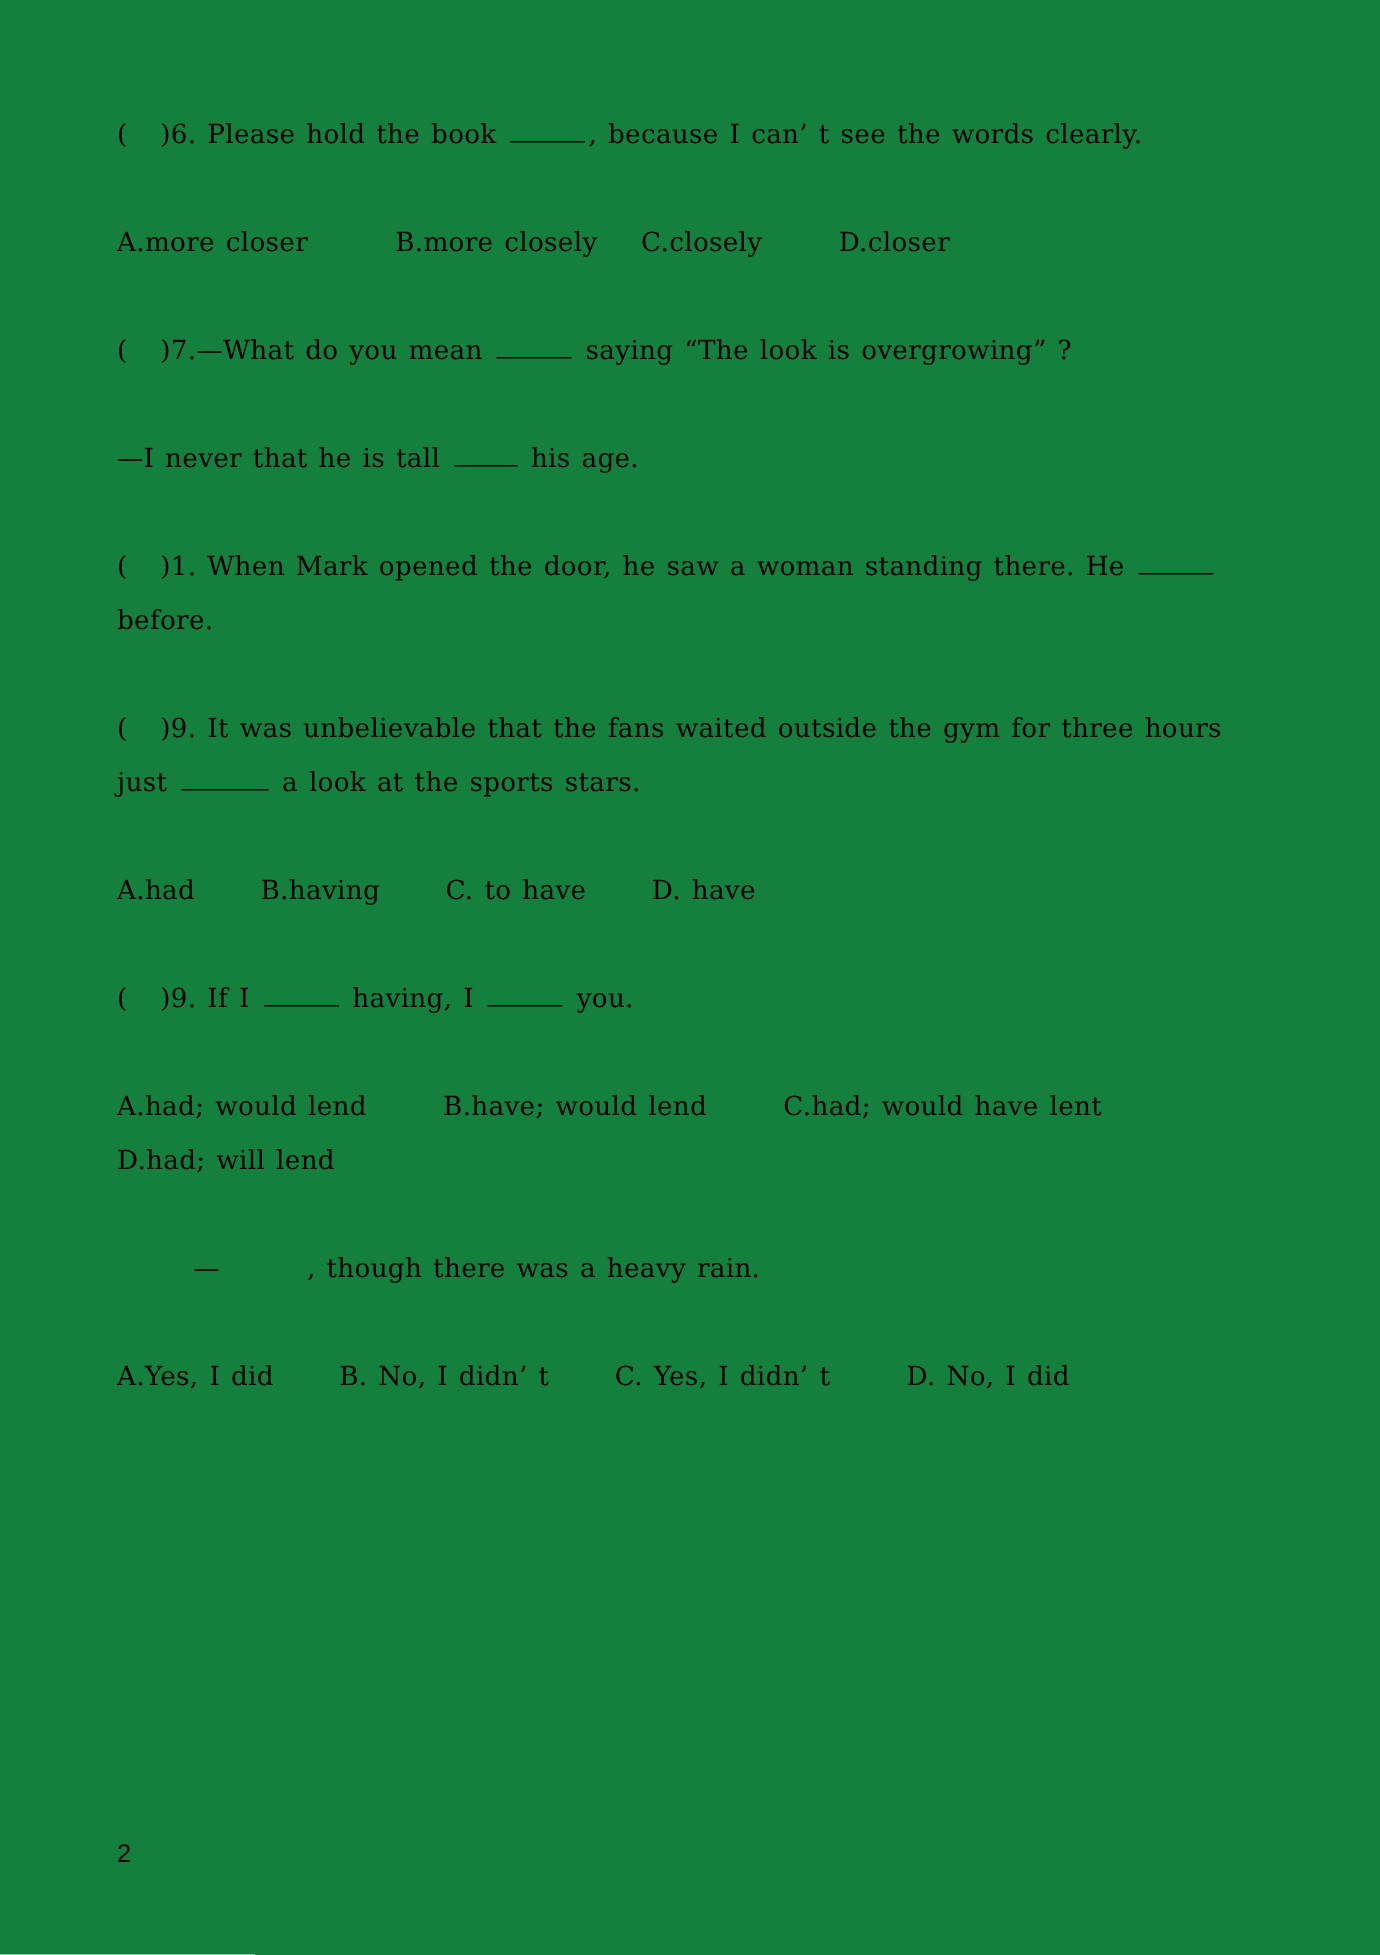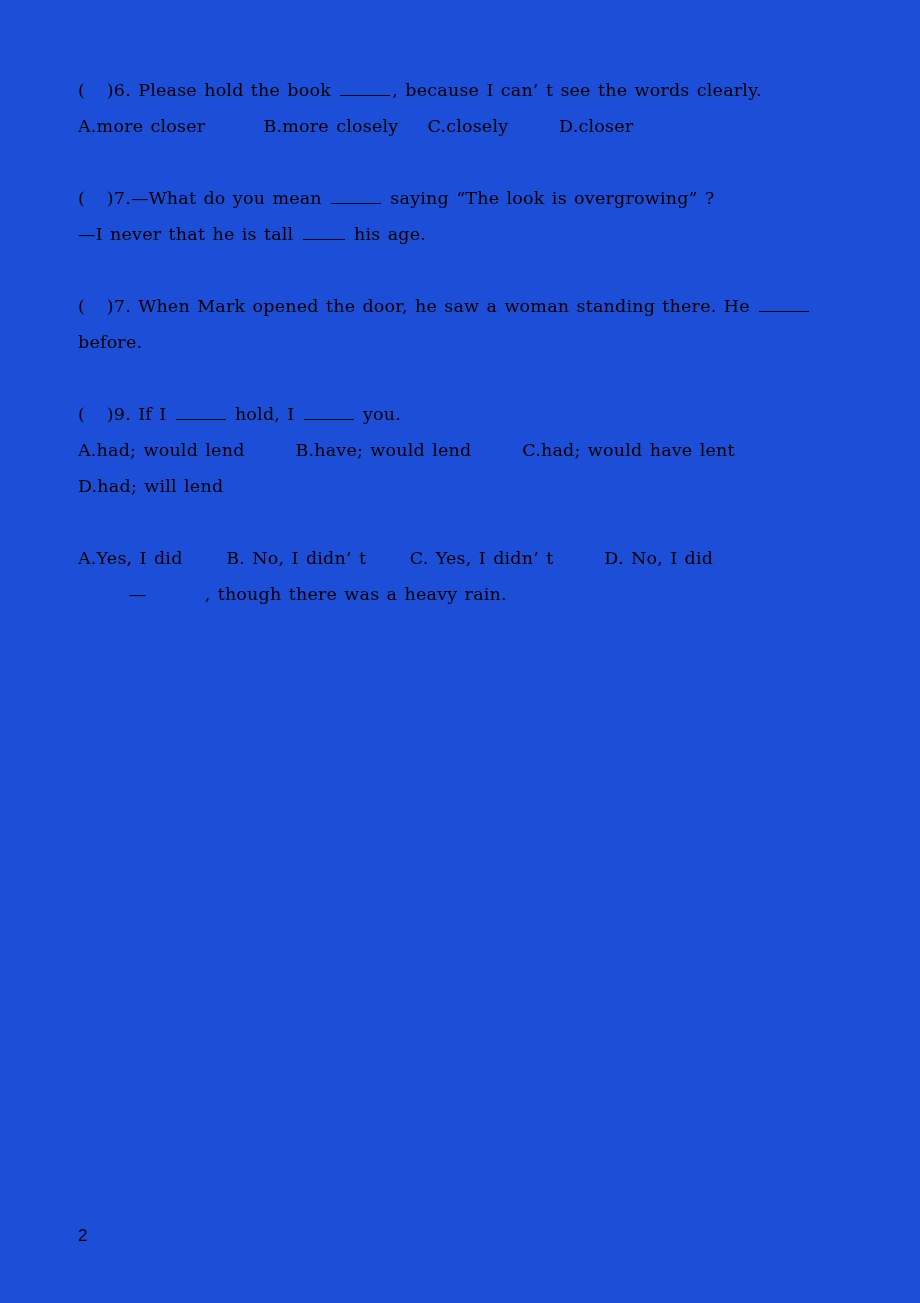--- a/index.html
+++ b/index.html
@@ -5,21 +5,21 @@
   html, body {
     margin: 0;
     padding: 0;
     background: #ffffff;
   }
 
   .page {
     position: relative;
     width: 920px;
     height: 1303px;
-    background: #1d4ed8;
+    background: #15803d;
     overflow: hidden;
     font-family: "DejaVu Serif", "Liberation Serif", serif;
     color: #000000;
   }
 
   
   .doc-body {
     position: absolute;
     left: 78px;
     top: 72px;
@@ -39,20 +39,21 @@
     letter-spacing: 0.2px;
     word-spacing: 1.5px;
     text-align: left;
     white-space: pre-wrap;
     font-family: "DejaVu Serif", "Liberation Serif", serif;
     color: #000000;
   }
 
   
   .para + .para {
+    margin-top: 36px;
   }
 
   .q-block + .q-block {
     margin-top: 36px;
   }
 
   .blank {
     display: inline-block;
     border-bottom: 1.3px solid #000000;
     vertical-align: baseline;
@@ -85,31 +86,35 @@
       <p class="para"><span>(   )6. Please hold the book </span><span class="blank w-md"></span><span>, because I can’ t see the words clearly.</span></p>
       <p class="para">A.more closer        B.more closely    C.closely       D.closer</p>
     </div>
 
     <div class="q-block">
       <p class="para"><span>(   )7.—What do you mean </span><span class="blank w-md"></span><span> saying “The look is overgrowing” ?</span></p>
       <p class="para"><span>—I never that he is tall </span><span class="blank w-sm"></span><span> his age.</span></p>
     </div>
 
     <div class="q-block">
-      <p class="para"><span>(   )7. When Mark opened the door, he saw a woman standing there. He </span><span class="blank w-md"></span><br><span>before.</span></p>
+      <p class="para"><span>(   )1. When Mark opened the door, he saw a woman standing there. He </span><span class="blank w-md"></span><br><span>before.</span></p>
     </div>
 
+    <div class="q-block">
+      <p class="para"><span>(   )9. It was unbelievable that the fans waited outside the gym for three hours just </span><span class="blank w-lg"></span><span> a look at the sports stars.</span></p>
+      <p class="para">A.had      B.having      C. to have      D. have</p>
+    </div>
 
     <div class="q-block">
-      <p class="para"><span>(   )9. If I </span><span class="blank w-md"></span><span> hold, I </span><span class="blank w-md"></span><span> you.</span></p>
+      <p class="para"><span>(   )9. If I </span><span class="blank w-md"></span><span> having, I </span><span class="blank w-md"></span><span> you.</span></p>
       <p class="para">A.had; would lend       B.have; would lend       C.had; would have lent        D.had; will lend</p>
     </div>
 
     <div class="q-block">
+      <p class="para">       —        , though there was a heavy rain.</p>
       <p class="para">A.Yes, I did      B. No, I didn’ t      C. Yes, I didn’ t       D. No, I did</p>
-      <p class="para">       —        , though there was a heavy rain.</p>
     </div>
 
   </div>
 
   <div class="page-number">2</div>
 
 </div>
 
 </body></html>

